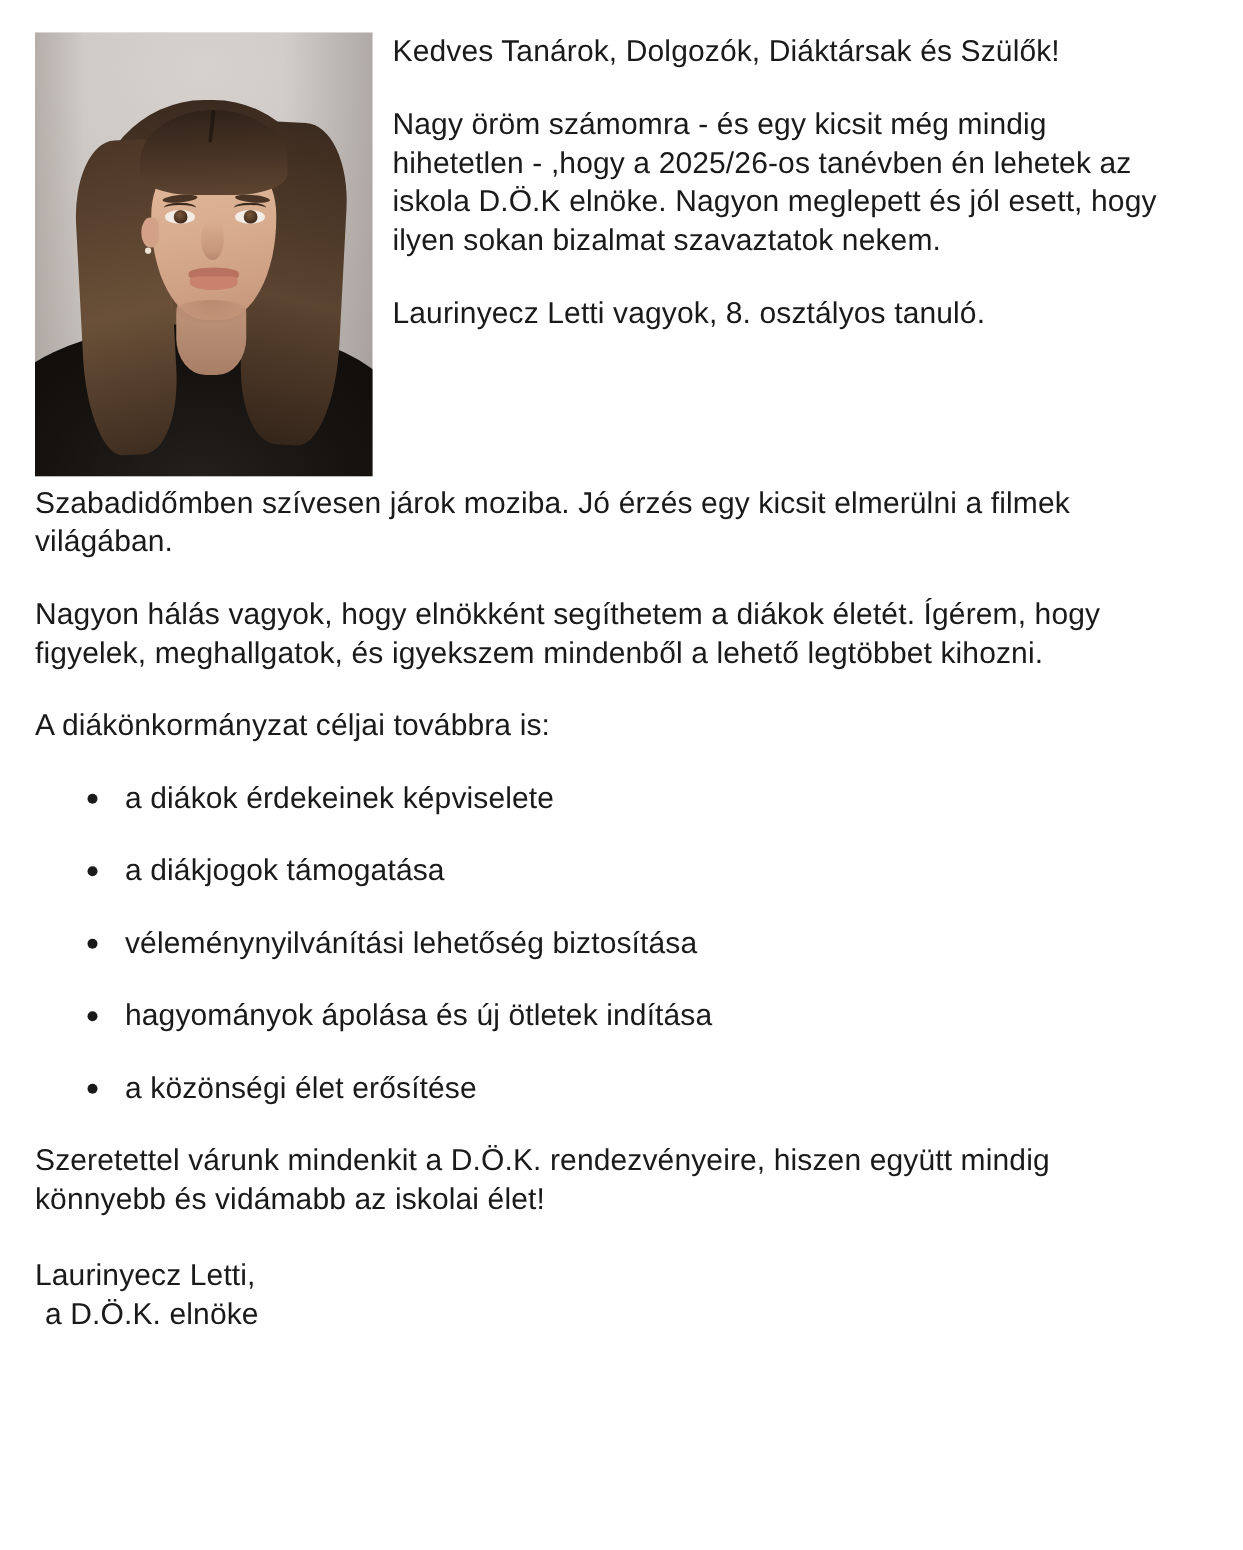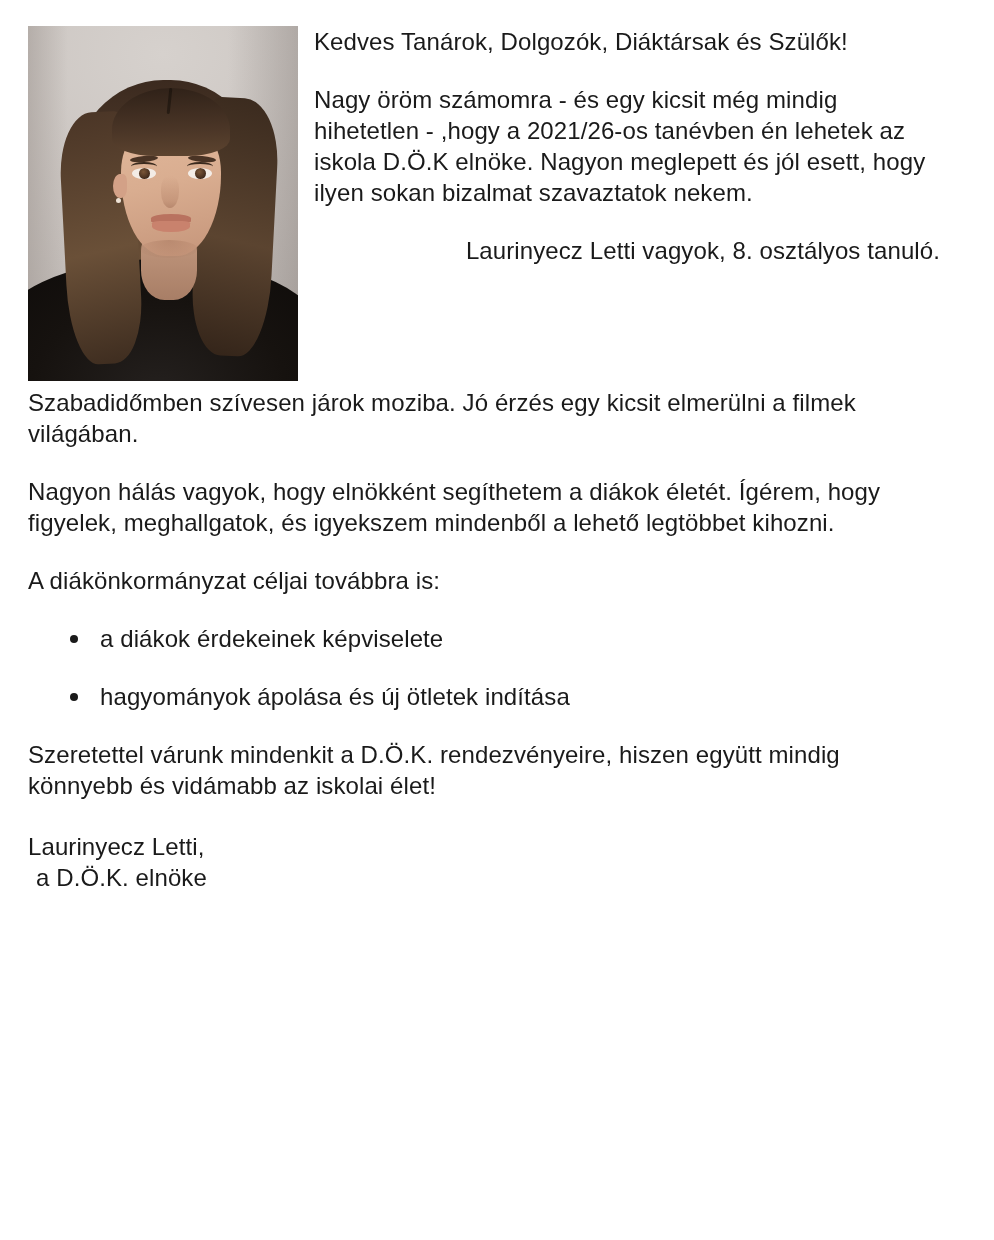--- a/index.html
+++ b/index.html
@@ -238,21 +238,20 @@
   .body-text {
     font-size: 24px;
     line-height: 31px;
     letter-spacing: 0.1px;
   }
   p.para {
     margin: 0 0 27px 0;
   }
   p.para.tight {
     margin-bottom: 0;
-    text-align: right;
   }
   .clear-after { clear: left; }
 
   ul.goal-list {
     list-style: none;
     margin: 12px 0 22px 0;
     padding: 0;
   }
   ul.goal-list li {
     position: relative;
@@ -308,32 +307,35 @@
       <div class="lid lid-r"></div>
       <div class="nose"></div>
       <div class="lip-top"></div>
       <div class="lip-bot"></div>
       <div class="chin-shade"></div>
     </div>
   </figure>
 
   <div class="body-text intro-block">
     <p class="para">Kedves Tanárok, Dolgozók, Diáktársak és Szülők!</p>
-    <p class="para">Nagy öröm számomra - és egy kicsit még mindig hihetetlen - ,hogy a 2021/26-os tanévben én lehetek az iskola D.Ö.K elnöke. Nagyon meglepett és jól esett, hogy ilyen sokan bizalmat szavaztatok nekem.</p>
+    <p class="para">Nagy öröm számomra - és egy kicsit még mindig hihetetlen - ,hogy a 2025/26-os tanévben én lehetek az iskola D.Ö.K elnöke. Nagyon meglepett és jól esett, hogy ilyen sokan bizalmat szavaztatok nekem.</p>
     <p class="para tight">Laurinyecz Letti vagyok, 8. osztályos tanuló.</p>
   </div>
 
   <div class="body-text clear-after">
     <p class="para">Szabadidőmben szívesen járok moziba. Jó érzés egy kicsit elmerülni a filmek világában.</p>
     <p class="para">Nagyon hálás vagyok, hogy elnökként segíthetem a diákok életét. Ígérem, hogy figyelek, meghallgatok, és igyekszem mindenből a lehető legtöbbet kihozni.</p>
     <p class="para">A diákönkormányzat céljai továbbra is:</p>
 
     <ul class="goal-list">
       <li>a diákok érdekeinek képviselete</li>
+      <li>a diákjogok támogatása</li>
+      <li>véleménynyilvánítási lehetőség biztosítása</li>
       <li>hagyományok ápolása és új ötletek indítása</li>
+      <li>a közönségi élet erősítése</li>
     </ul>
 
     <p class="para">Szeretettel várunk mindenkit a D.Ö.K. rendezvényeire, hiszen együtt mindig könnyebb és vidámabb az iskolai élet!</p>
 
     <div class="signature">
       <div>Laurinyecz Letti,</div>
       <div class="sig-line-2"> a D.Ö.K. elnöke</div>
     </div>
   </div>
 

